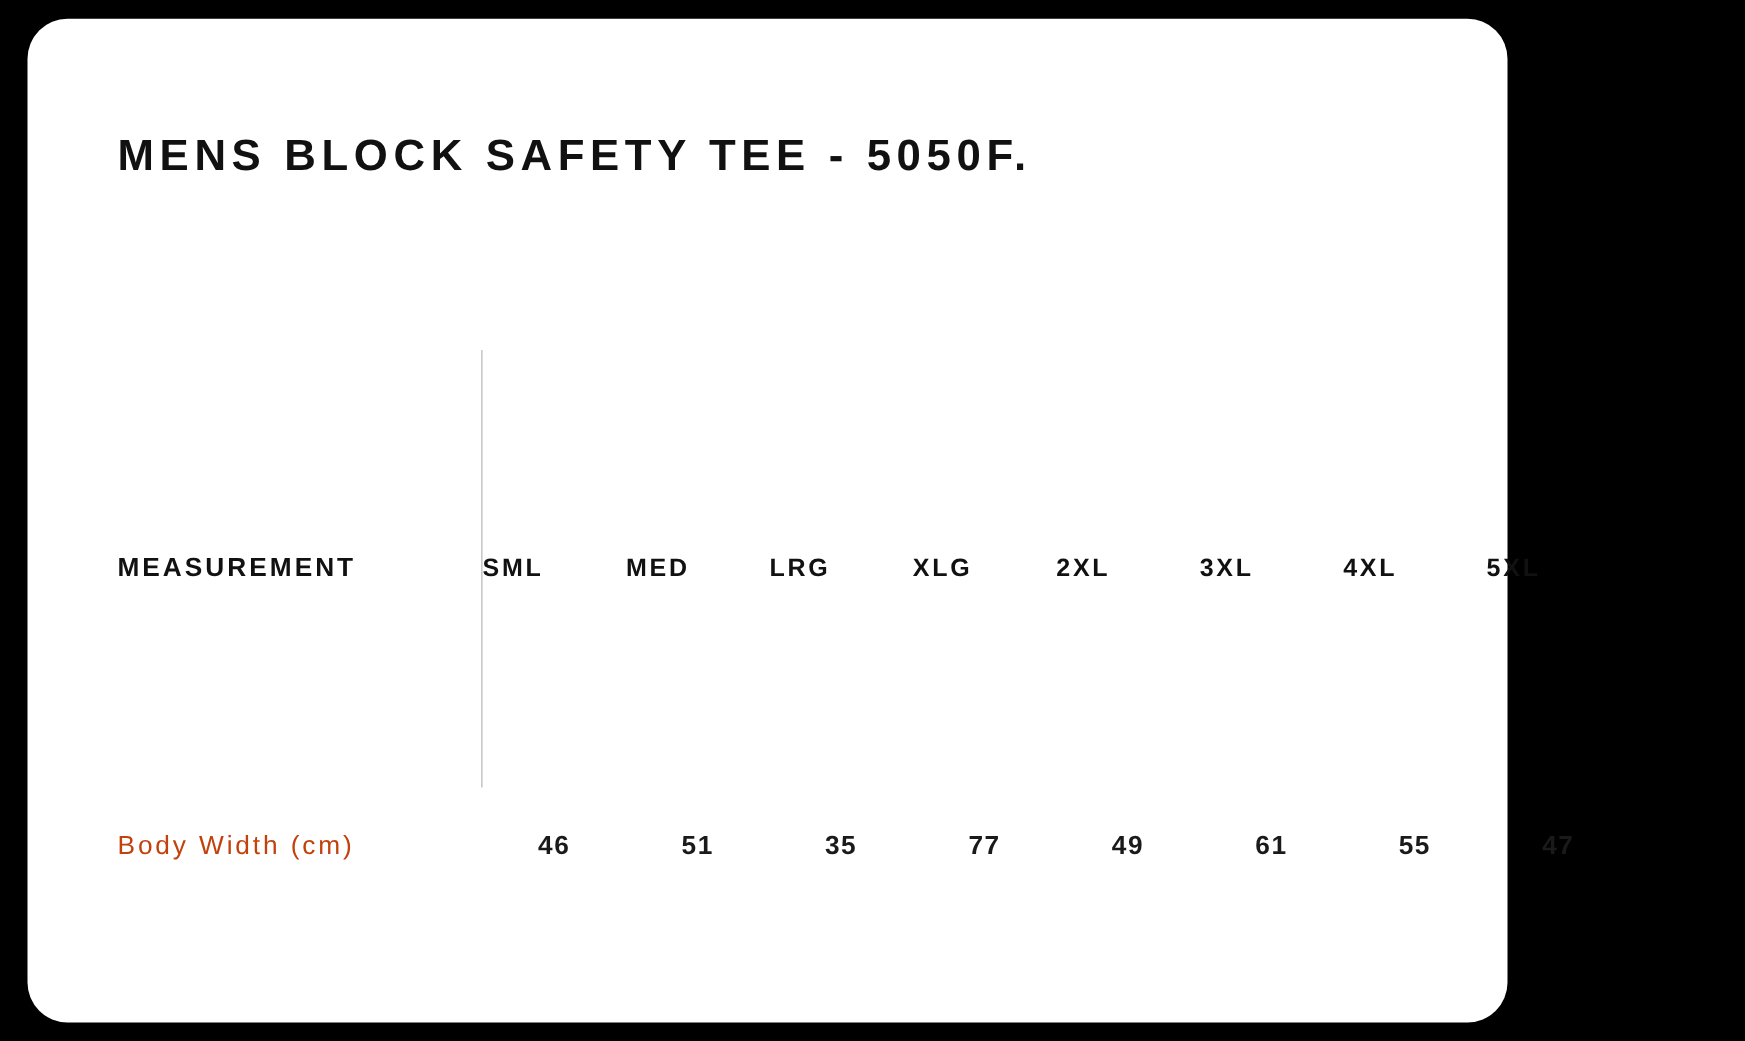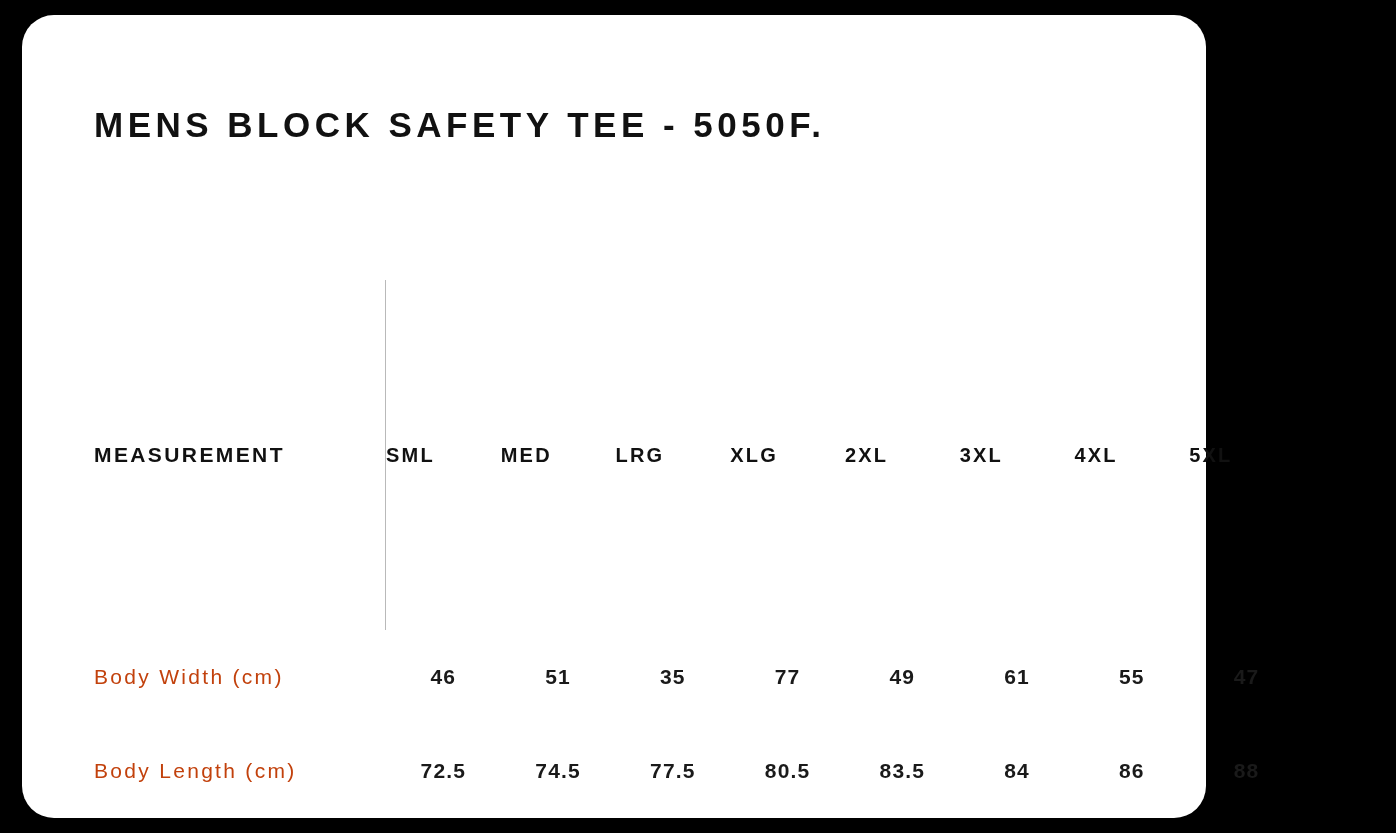--- a/index.html
+++ b/index.html
@@ -152,30 +152,18 @@
           <td class="divider-cell"></td>
           <td class="data-cell">46</td>
           <td class="data-cell">51</td>
           <td class="data-cell">35</td>
           <td class="data-cell">77</td>
           <td class="data-cell">49</td>
           <td class="data-cell">61</td>
           <td class="data-cell">55</td>
           <td class="data-cell">47</td>
         </tr>
-        <tr class="data-row">
-          <td class="row-label">Body Length (cm)</td>
-          <td class="divider-cell"></td>
-          <td class="data-cell">72.5</td>
-          <td class="data-cell">74.5</td>
-          <td class="data-cell">77.5</td>
-          <td class="data-cell">80.5</td>
-          <td class="data-cell">83.5</td>
-          <td class="data-cell">84</td>
-          <td class="data-cell">86</td>
-          <td class="data-cell">88</td>
-        </tr>
       </tbody>
     </table>
   </div>
 
 
 </div>
 
 </body></html>

